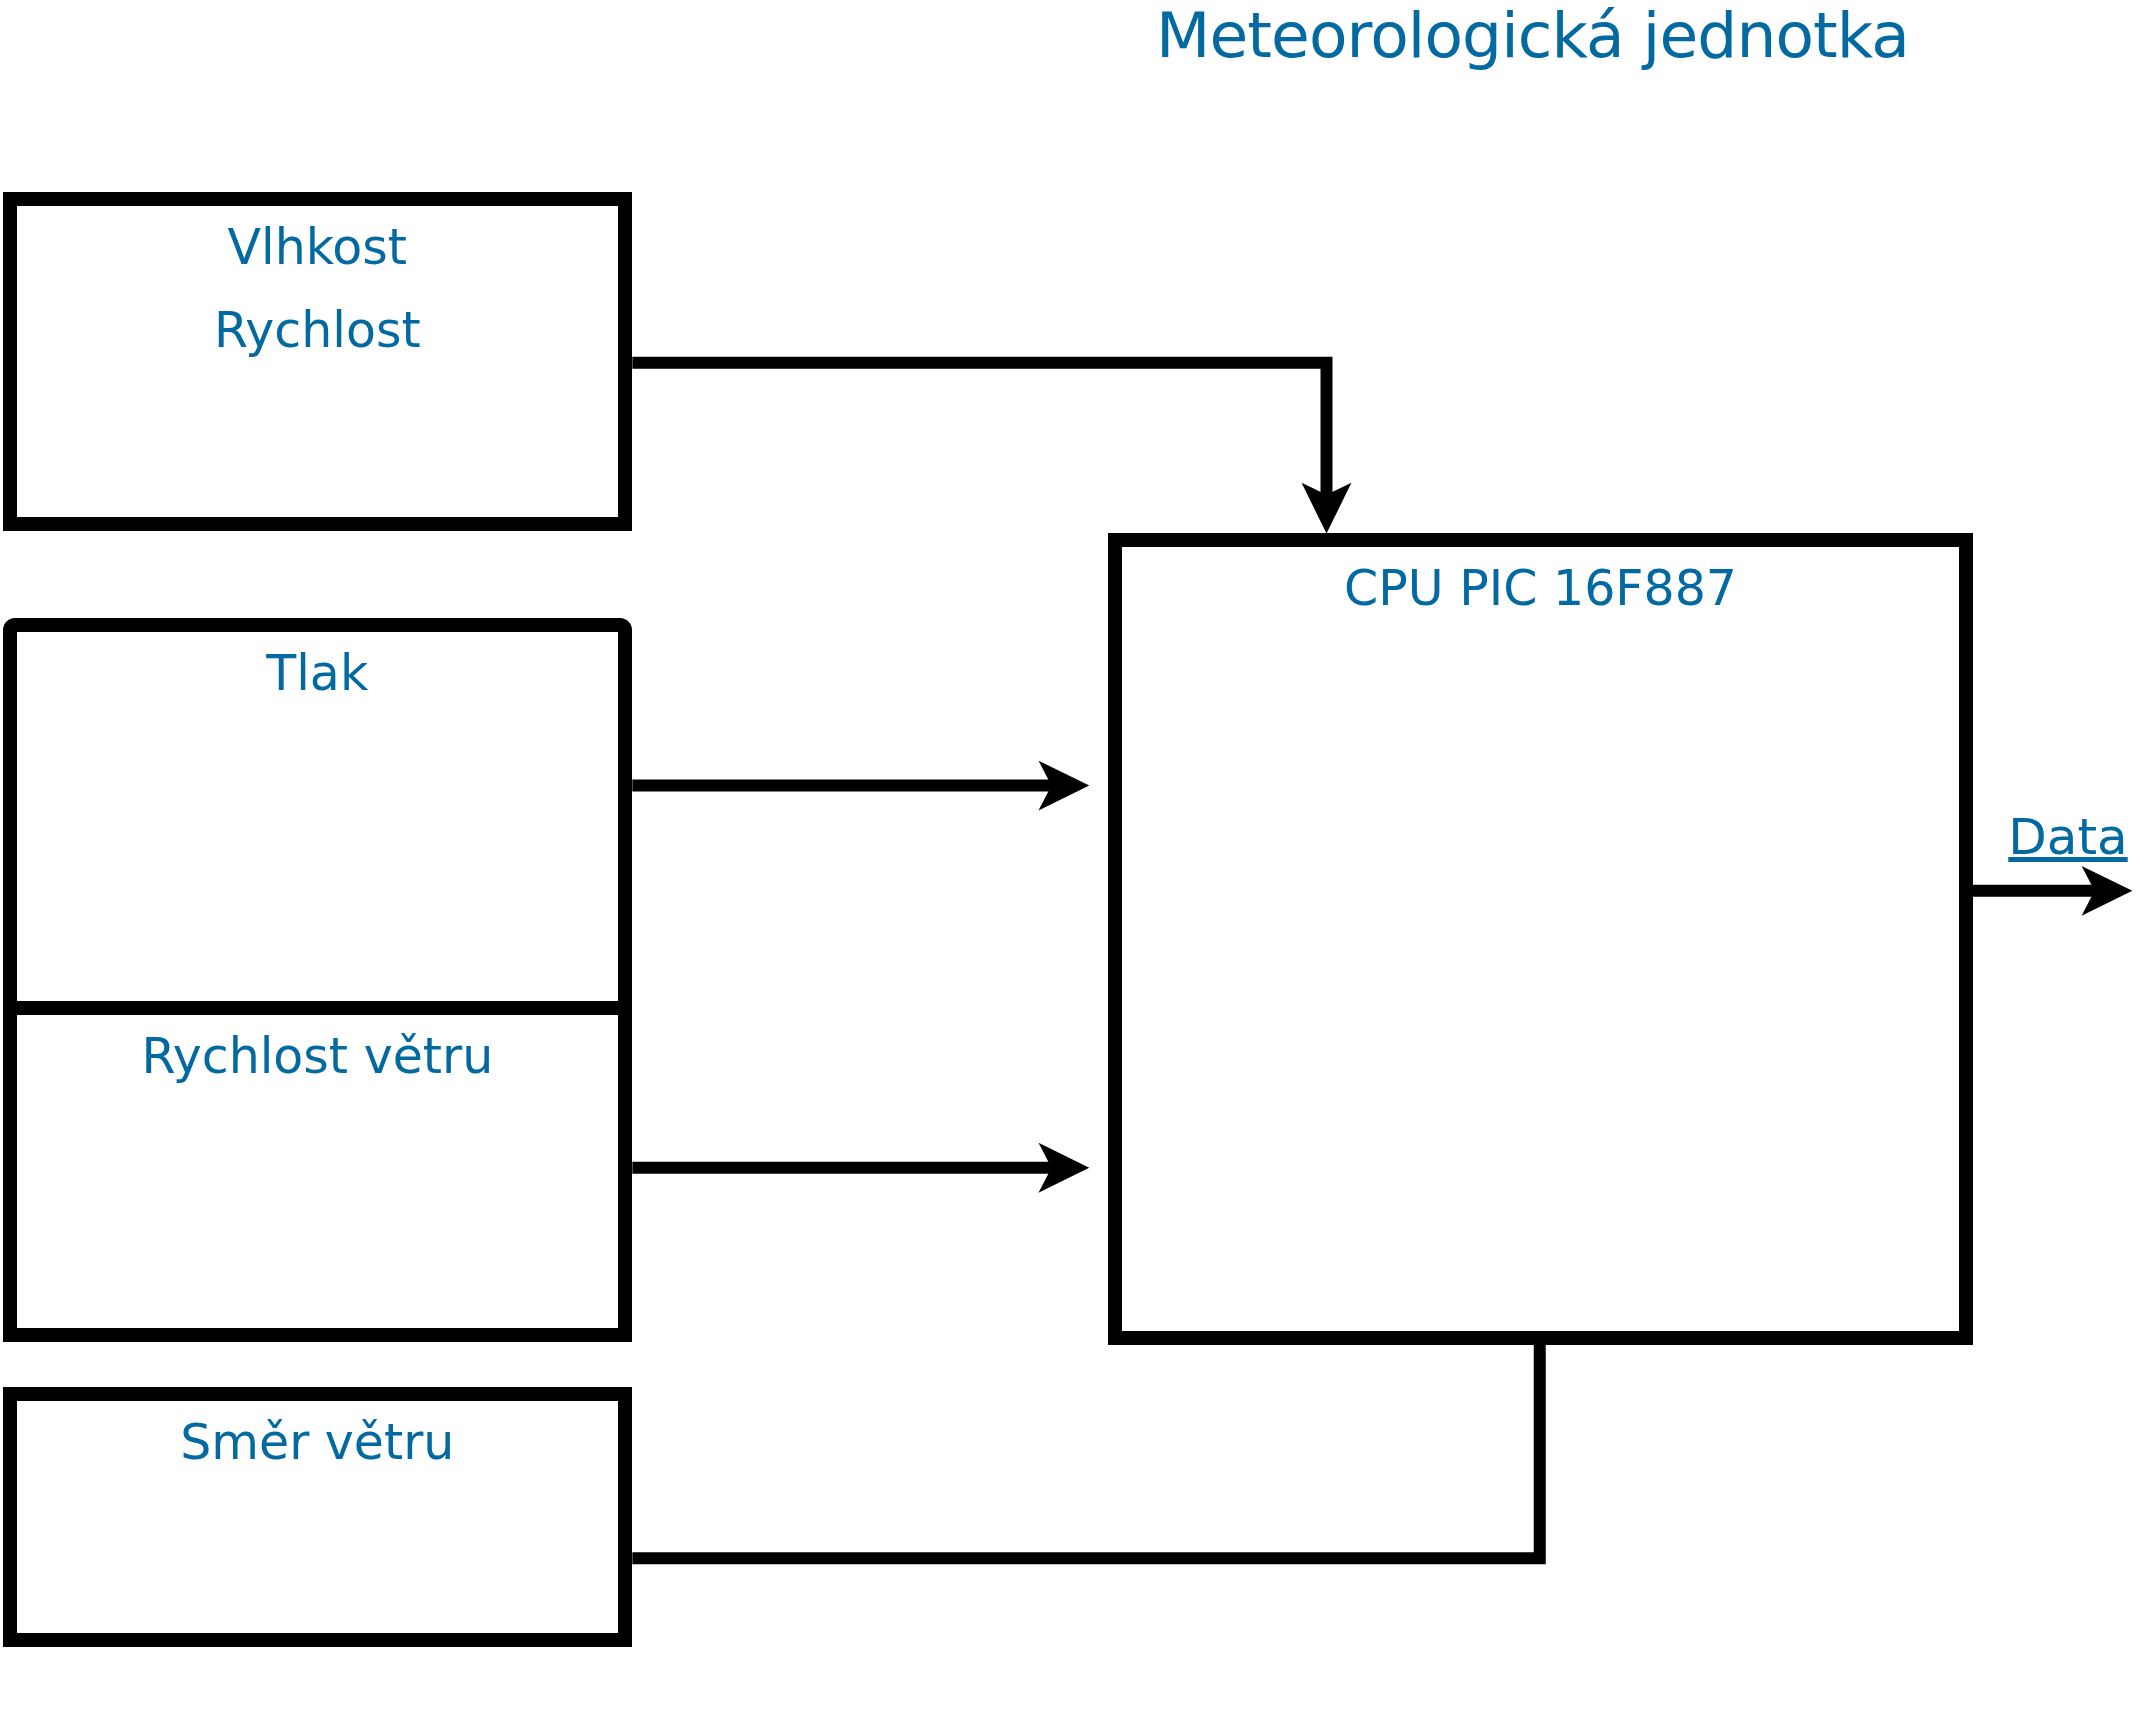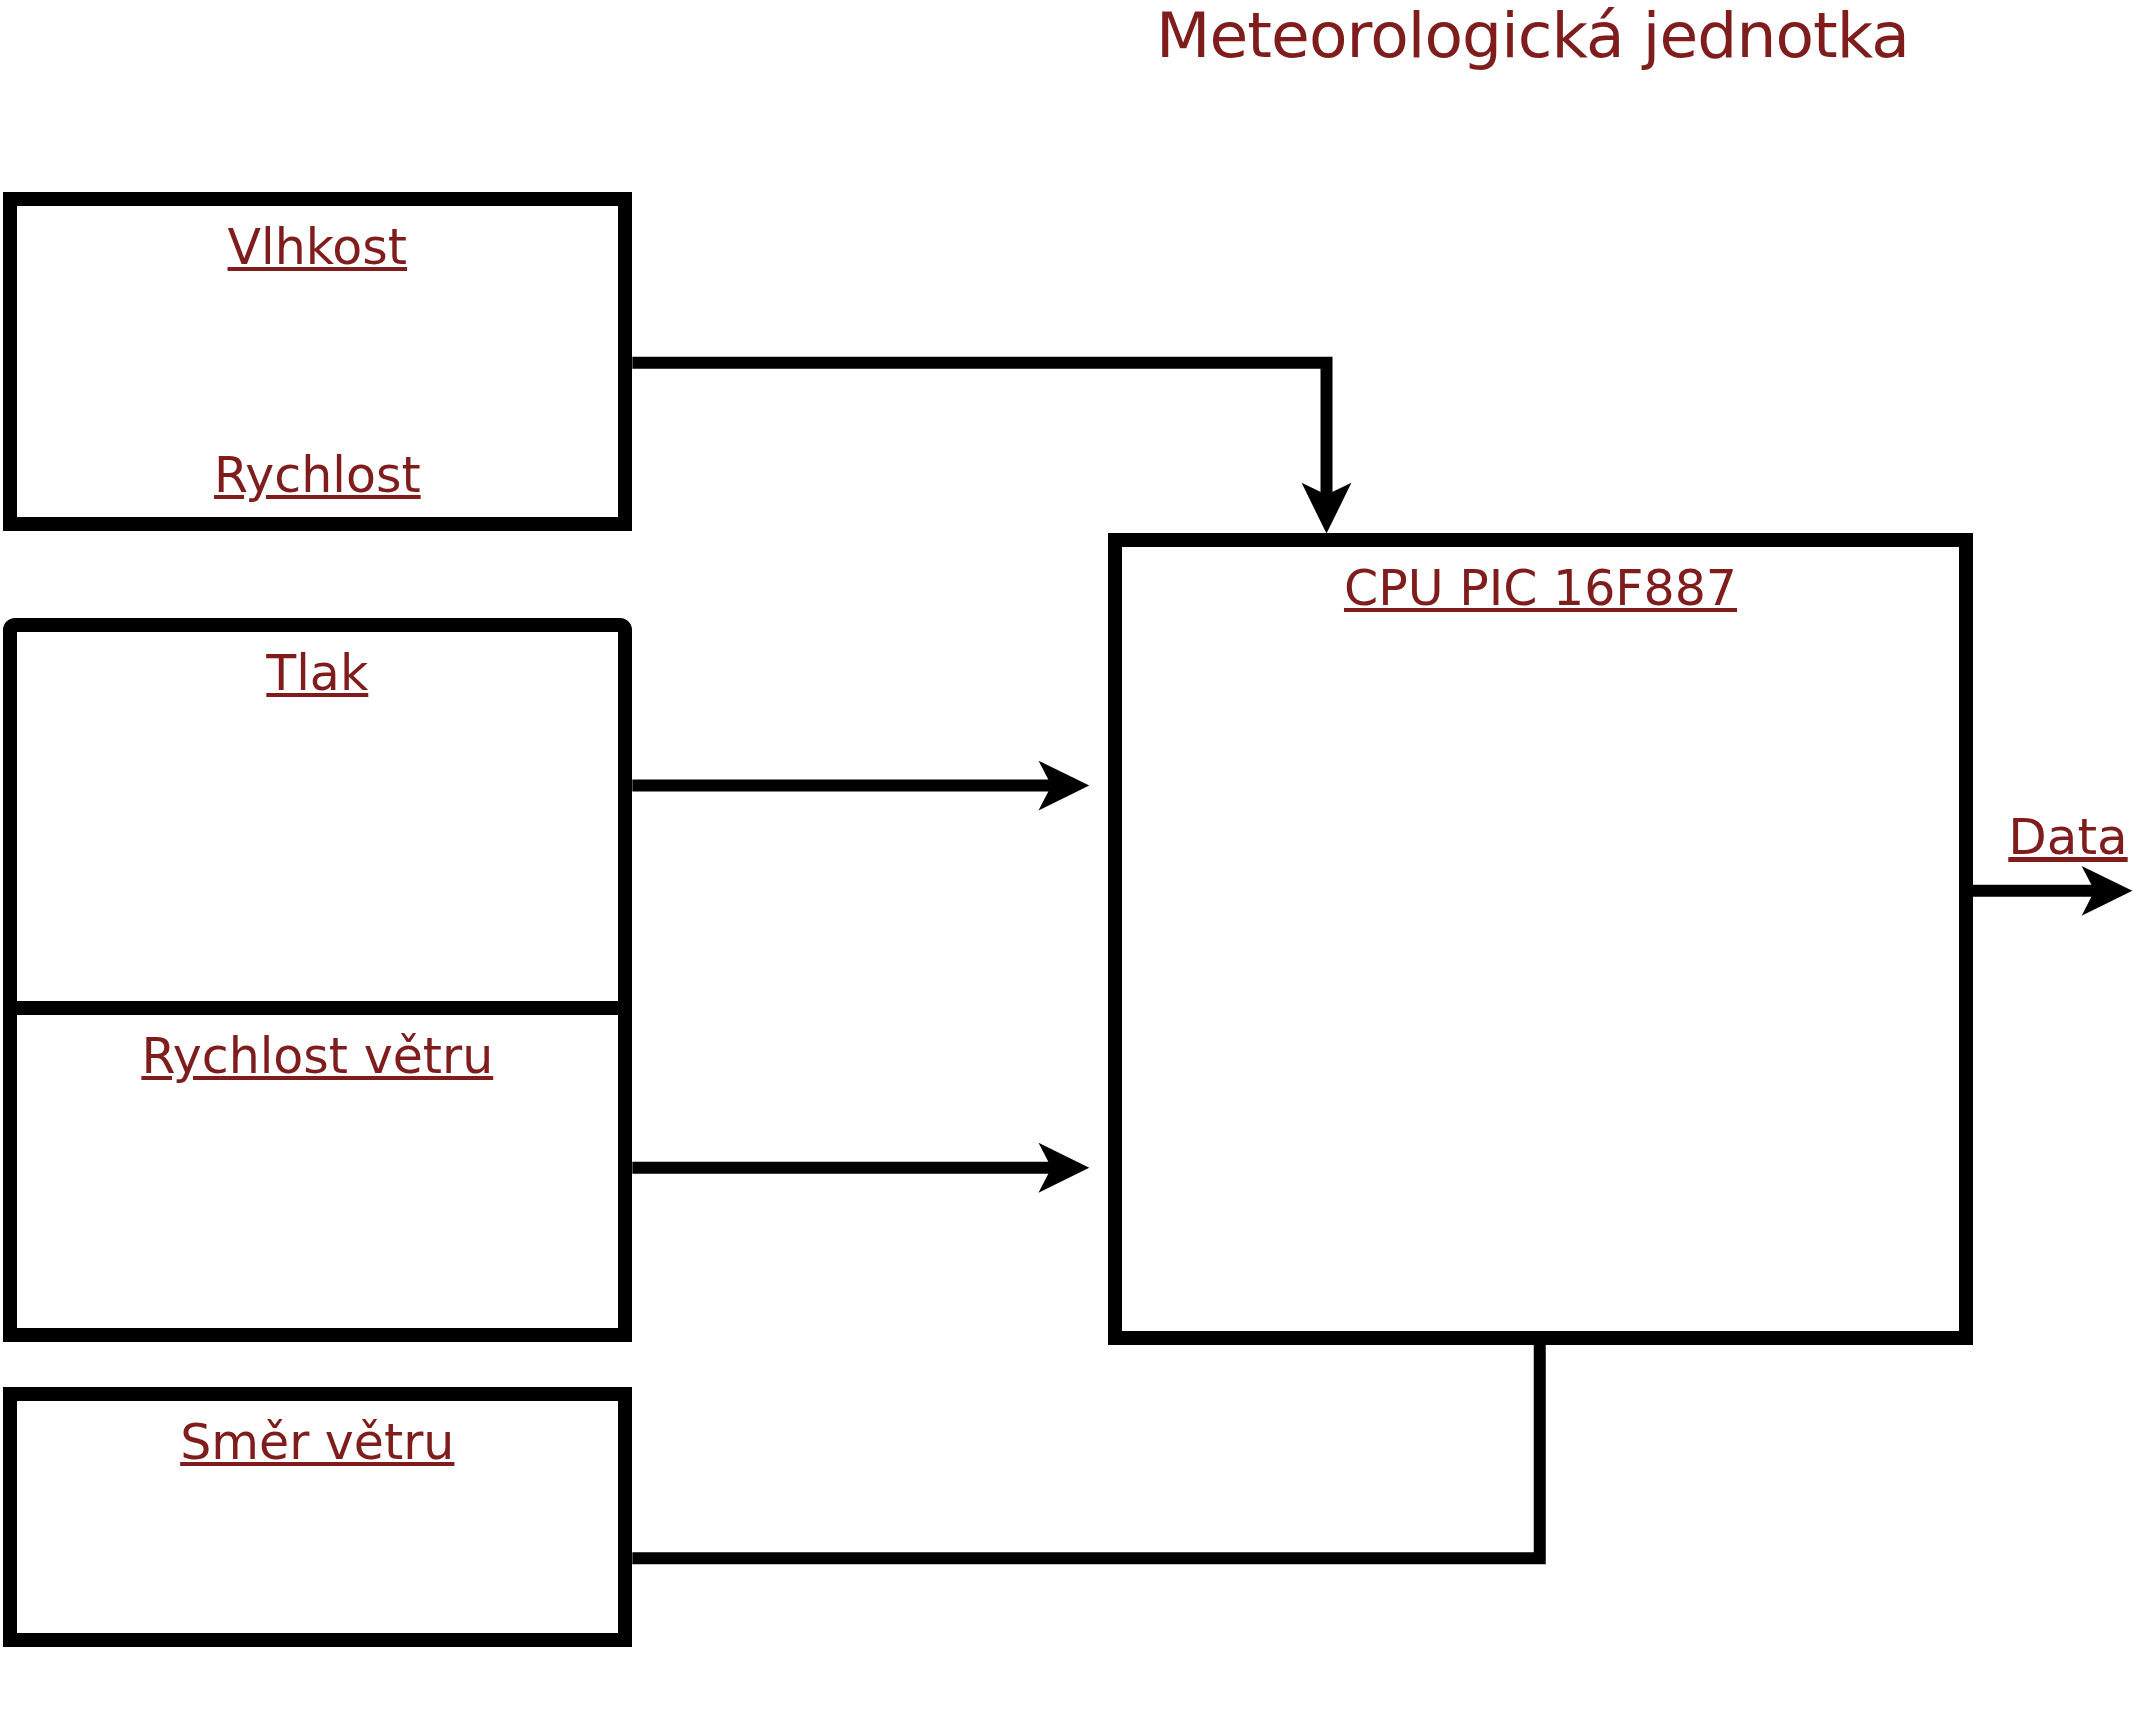--- a/index.html
+++ b/index.html
@@ -6,21 +6,21 @@
     margin: 0;
     padding: 0;
     background: #ffffff;
   }
   #diagram {
     position: relative;
     width: 2149px;
     height: 1729px;
     background: #ffffff;
     font-family: "DejaVu Sans", "Liberation Sans", sans-serif;
-    color: #7f1d1d;
+    color: #0369a1;
     overflow: hidden;
   }
   .title {
     position: absolute;
     left: 1117px;
     top: -1.8px;
     width: 831px;
     text-align: center;
     font-size: 63px;
     line-height: 1.2;
@@ -28,25 +28,24 @@
     white-space: nowrap;
   }
   .node {
     position: absolute;
     border: 14.8px solid #000000;
     background: #ffffff;
     box-sizing: border-box;
     display: flex;
     flex-direction: column;
     align-items: center;
-    justify-content: space-between;
+    justify-content: flex-start;
     text-align: center;
     font-size: 49px;
     line-height: 1.7;
-    text-decoration: underline;
   }
   .node span { display: block; white-space: nowrap; }
   #box-vlhkost { left: 2.8px;    top: 192px; width: 629px; height: 339px; }
   #box-tlak    { left: 2.8px;    top: 618px; width: 629px; height: 407px; border-radius: 12px; }
   #box-rychlost{ left: 2.8px;    top: 1001px; width: 629px; height: 341px; }
   #box-smer    { left: 2.8px;    top: 1387px; width: 629px; height: 260px; }
   #box-cpu     { left: 1108px; top: 533px; width: 865px; height: 812px; }
   .float-label {
     position: absolute;
     font-size: 50px;

